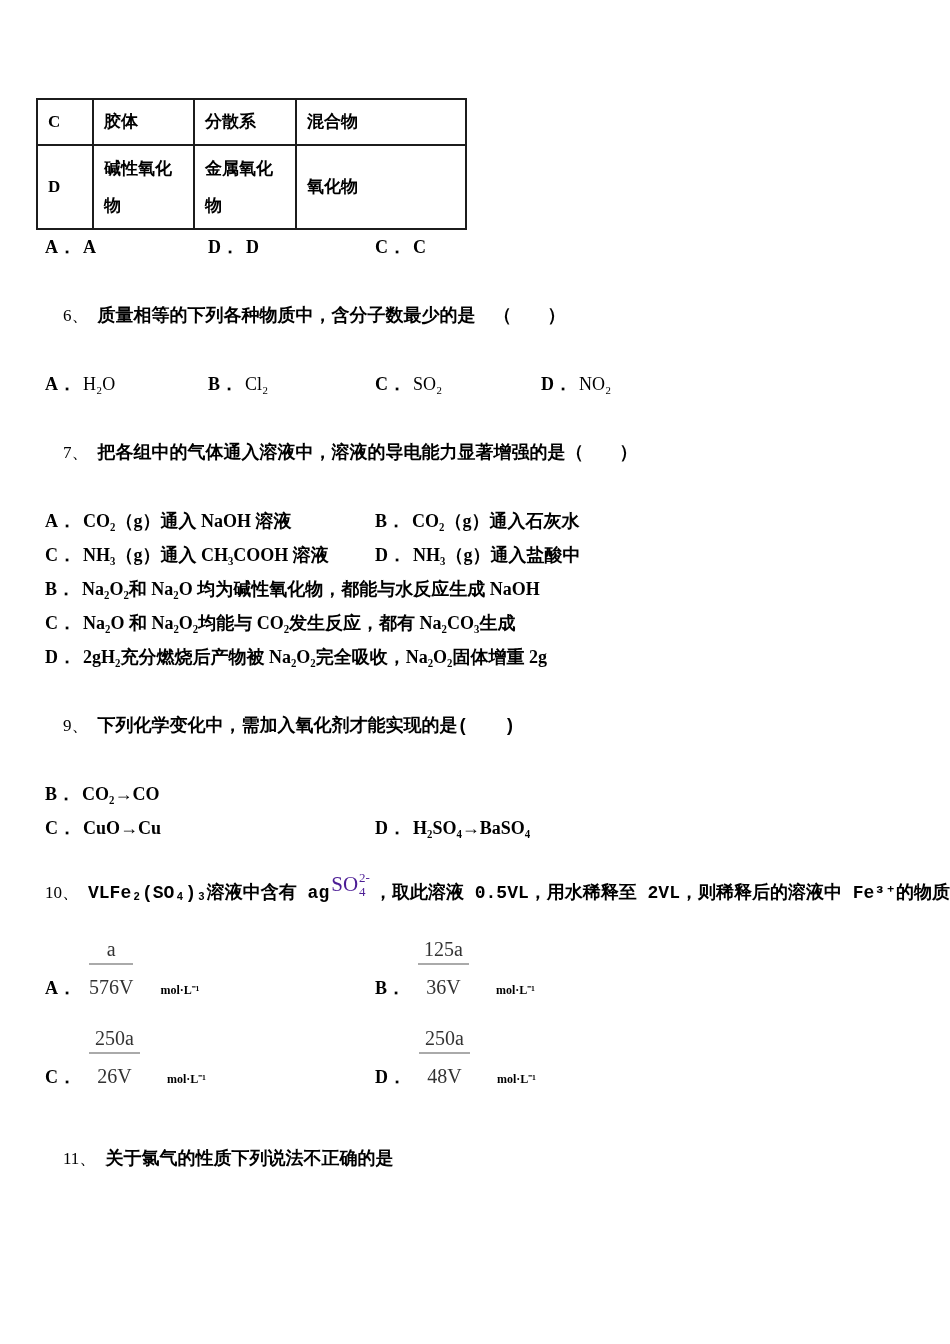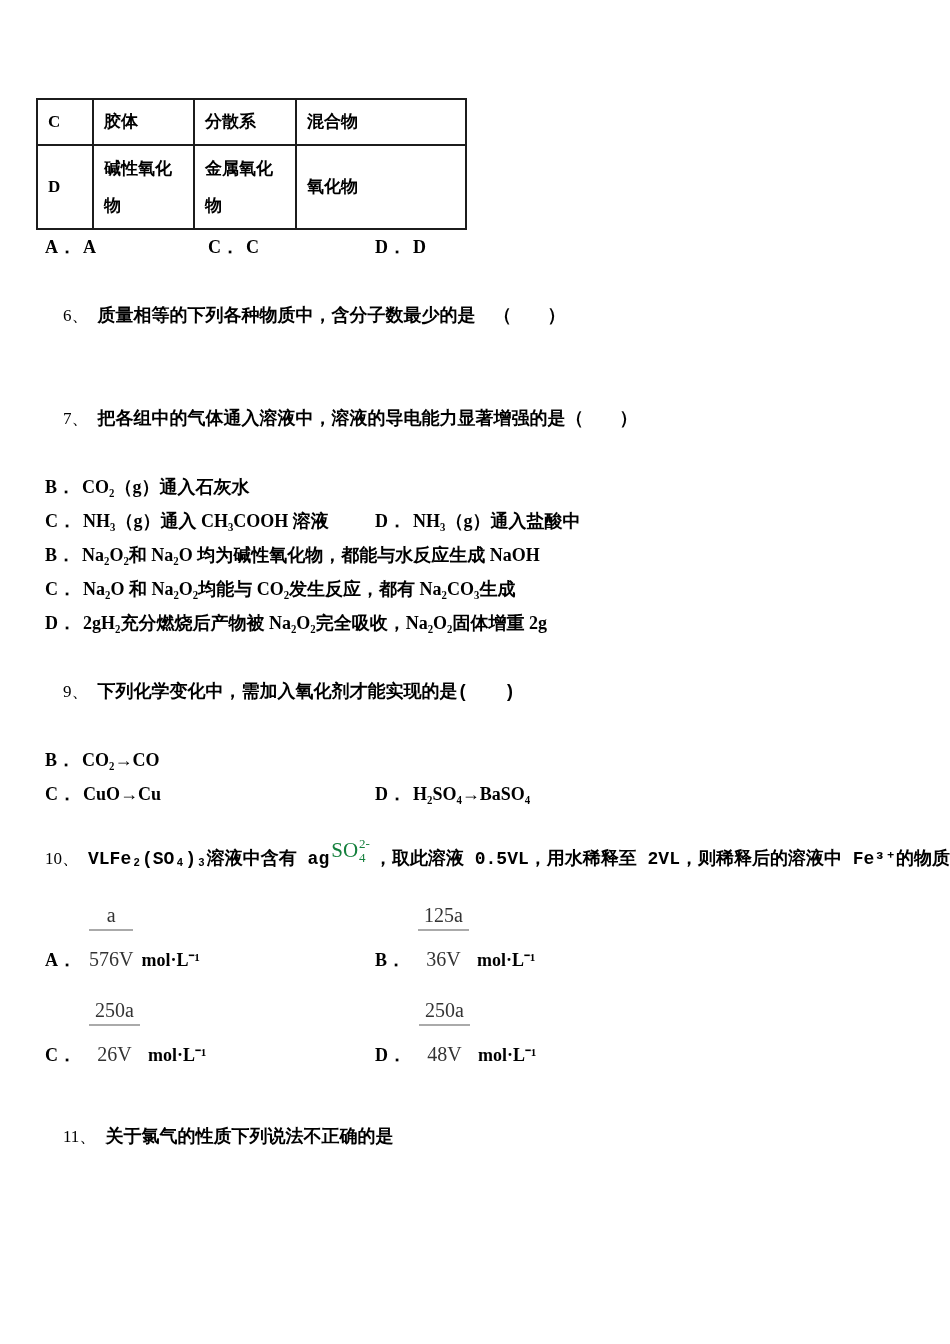--- a/index.html
+++ b/index.html
@@ -31,38 +31,38 @@
   .qtext { font-weight: 700; font-family: Liberation Mono, monospace; }
   .lbl { font-weight: 700; margin-right: 7px; }
   .txt { font-weight: 700; }
   .thin { font-weight: 400; }
   .tblopts { }
 
   
   .q10stem { margin-top: 14px; height: 50px; padding-top: 12px;
              white-space: nowrap; font-size: 18px; line-height: 34px; }
   .chem-img { display: inline-block; vertical-align: 7px;
-              color: #15803d; font-weight: 400; line-height: 1;
+              color: #4c1d95; font-weight: 400; line-height: 1;
               margin: 0 4px 0 2px; }
   .chem-img .base { font-size: 21px; }
   .chem-img .ss { display: inline-block; vertical-align: -5px;
                   font-size: 13px; line-height: 1.05; margin-left: 1px;
                   text-align: left; }
   .chem-img .ss span { display: block; }
 
   
   .frow { margin-top: 16px; }
   .frow2 { margin-top: 26px; }
   .fopt { white-space: nowrap; font-size: 18px; }
   .frac { display: inline-block; text-align: center;
           font-weight: 400; color: #333333; font-size: 20px;
           line-height: 1.2; margin: 0 8px 0 6px; }
   .frac .num { display: block; border-bottom: 2px solid #aaaaaa; padding: 0 6px 2px; }
-  .frac .den { display: block; padding-top: 16px; }
-  .unit { font-weight: 700; font-size: 18px; }
+  .frac .den { display: block; padding-top: 10px; }
+  .unit { font-weight: 700; font-size: 12px; margin-left: 19px; }
 
   .q11gap { margin-top: 18px; }
 </style>
 </head>
 <body>
 
 <div class="page">
 
   <table class="ctable">
     <colgroup>
@@ -82,32 +82,39 @@
       <td>D</td>
       <td>碱性氧化物</td>
       <td>金属氧化物</td>
       <td>氧化物</td>
     </tr>
   </tbody>
     </table>
 
   <div class="row g4 tblopts">
     <span><span class="lbl">A．</span><span class="txt">A</span></span>
+    <span><span class="lbl">D．</span><span class="txt">D</span></span>
     <span><span class="lbl">C．</span><span class="txt">C</span></span>
-    <span><span class="lbl">D．</span><span class="txt">D</span></span>
   </div>
 
   <div class="row">
     <span class="qnum">6、</span><span class="qtext">质量相等的下列各种物质中，含分子数最少的是　（　　）</span>
+  </div>
+  <div class="row g4">
+    <span><span class="lbl">A．</span><span class="txt thin">H₂O</span></span>
+    <span><span class="lbl">B．</span><span class="txt thin">Cl₂</span></span>
+    <span><span class="lbl">C．</span><span class="txt thin">SO₂</span></span>
+    <span><span class="lbl">D．</span><span class="txt thin">NO₂</span></span>
   </div>
 
   <div class="row">
     <span class="qnum">7、</span><span class="qtext">把各组中的气体通入溶液中，溶液的导电能力显著增强的是（　　）</span>
   </div>
   <div class="row g2">
+    <span><span class="lbl">A．</span><span class="txt">CO₂（g）通入 NaOH 溶液</span></span>
     <span><span class="lbl">B．</span><span class="txt">CO₂（g）通入石灰水</span></span>
   </div>
   <div class="row g2">
     <span><span class="lbl">C．</span><span class="txt">NH₃（g）通入 CH₃COOH 溶液</span></span>
     <span><span class="lbl">D．</span><span class="txt">NH₃（g）通入盐酸中</span></span>
   </div>
 
   <div class="row"><span class="lbl">B．</span><span class="txt">Na₂O₂和 Na₂O 均为碱性氧化物，都能与水反应生成 NaOH</span></div>
   <div class="row"><span class="lbl">C．</span><span class="txt">Na₂O 和 Na₂O₂均能与 CO₂发生反应，都有 Na₂CO₃生成</span></div>
   <div class="row"><span class="lbl">D．</span><span class="txt">2gH₂充分燃烧后产物被 Na₂O₂完全吸收，Na₂O₂固体增重 2g</span></div>

